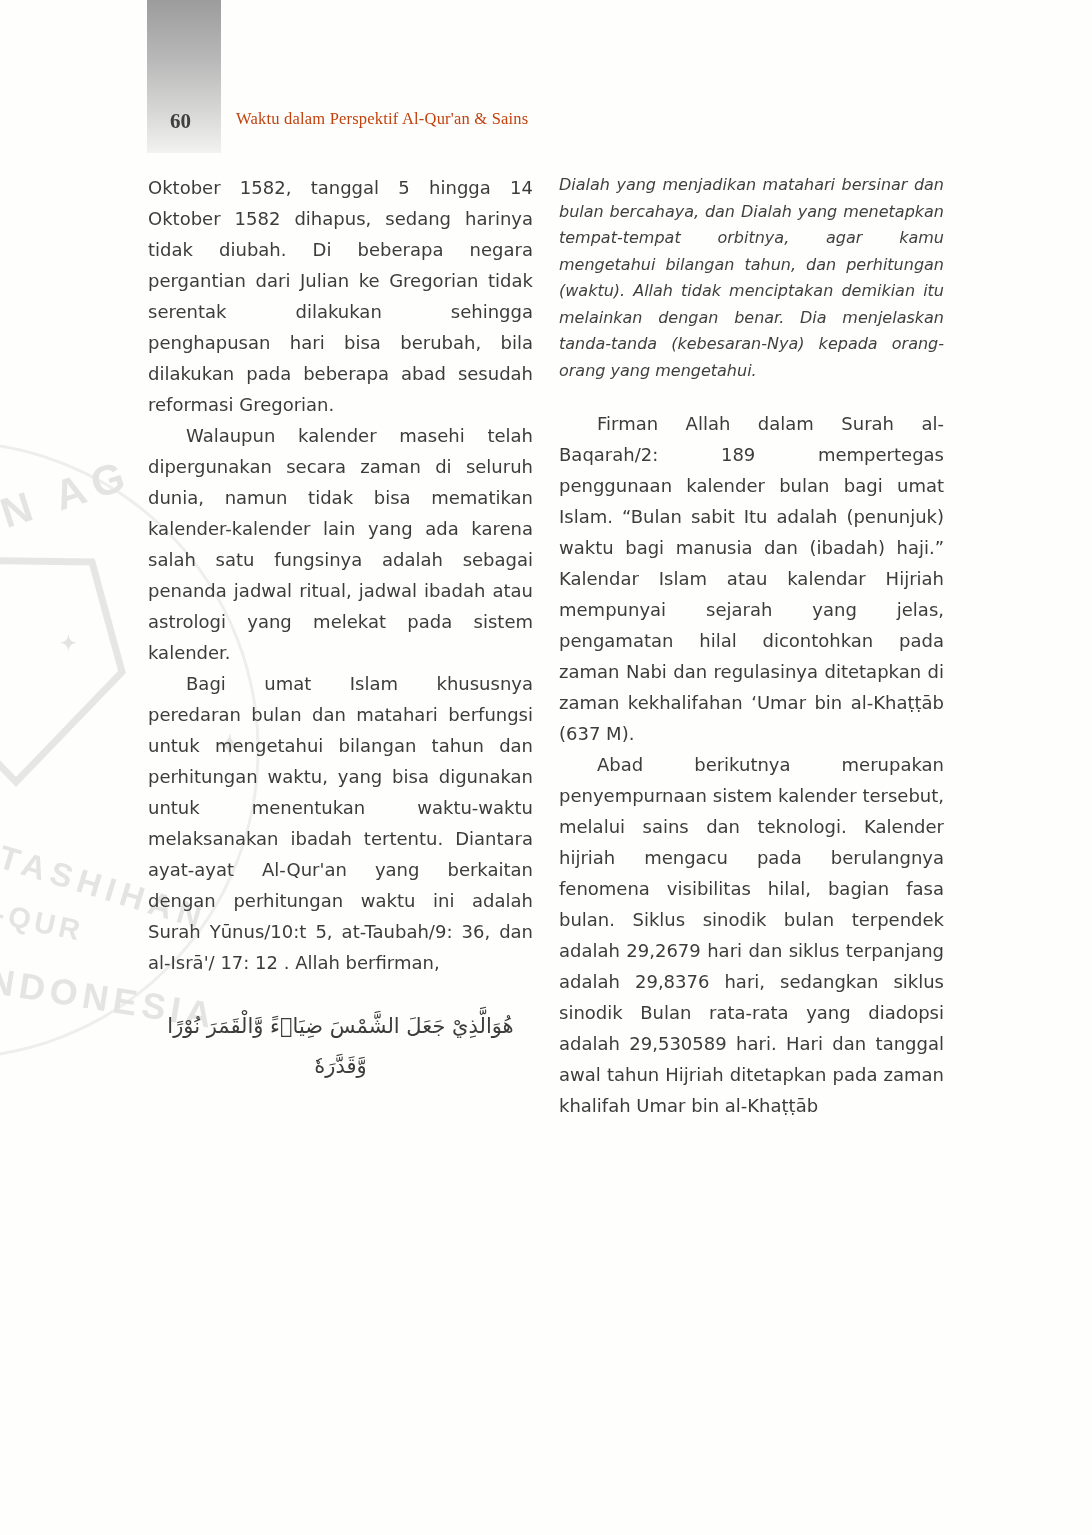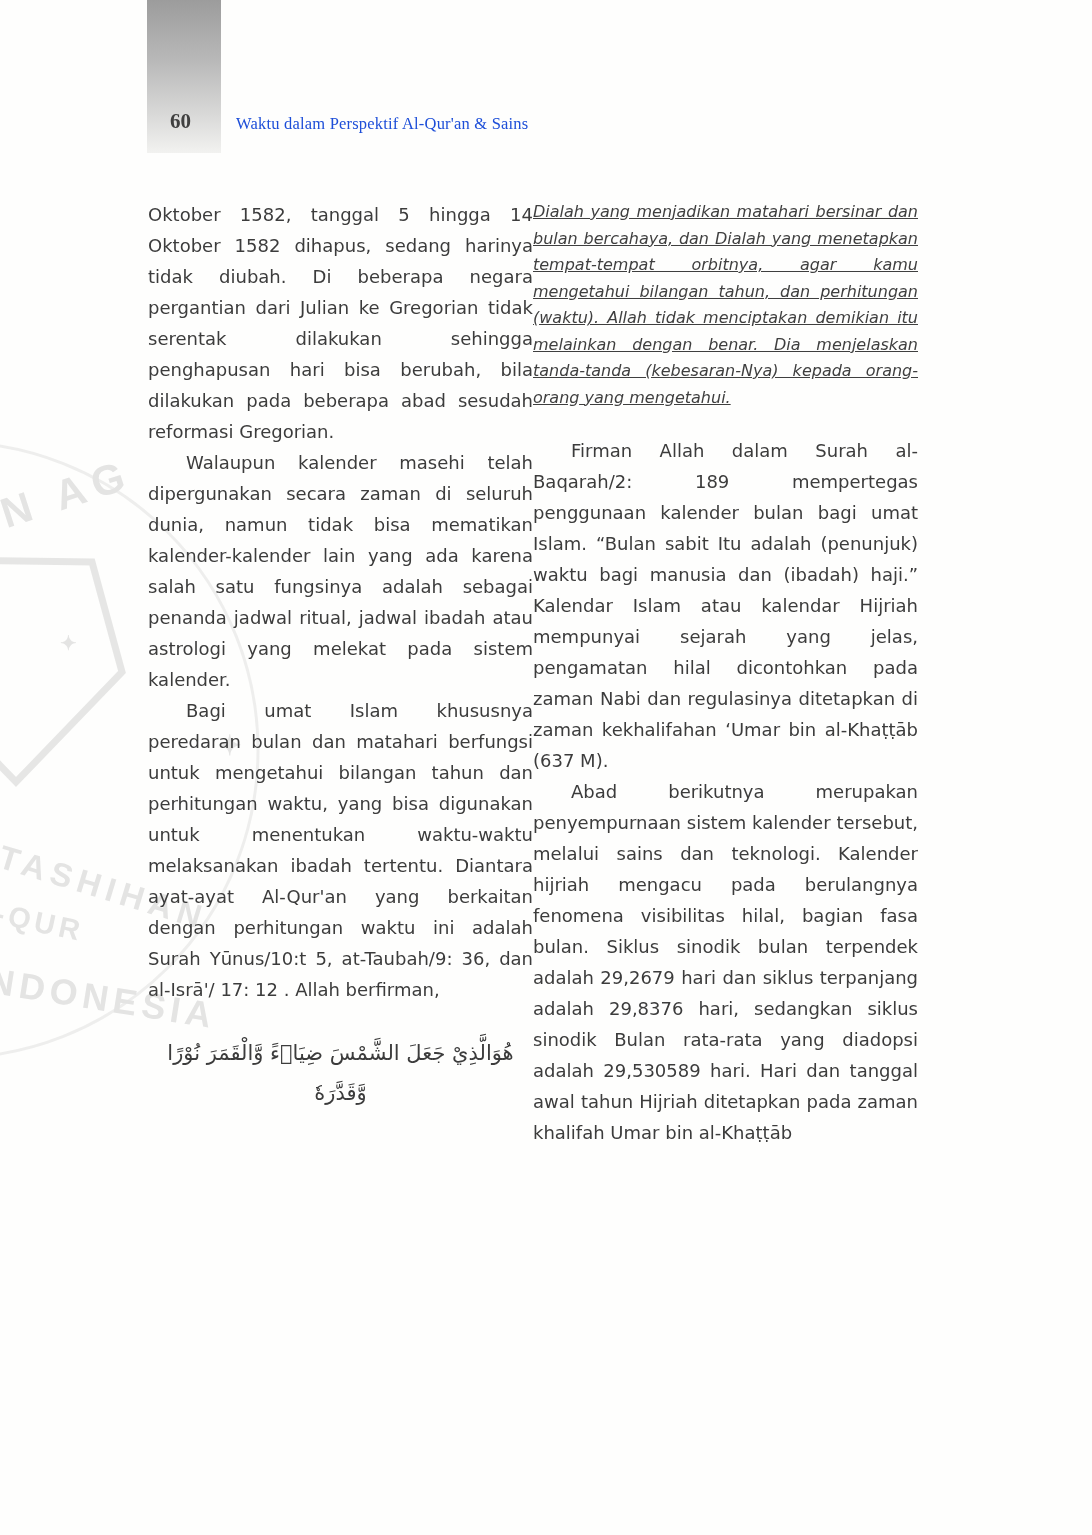--- a/index.html
+++ b/index.html
@@ -9,42 +9,42 @@
     position:relative; width:1092px; height:1535px;
     background:#fefefd; overflow:hidden;
   }
   
   .header-bar {
     position:absolute; left:147px; top:0; width:74px; height:153px;
     background:linear-gradient(180deg,#9c9c9c 0%, #b9b9b9 40%, #d9d9d8 75%, #f2f2f0 100%);
   }
   .running-head {
     position:absolute; left:148px; top:109px; width:800px;
-    display:flex; align-items:flex-end;
+    display:flex; align-items:flex-start;
   }
   .page-num {
     font-family:"Liberation Serif",serif; font-weight:bold;
     font-size:21px; color:#404040; margin-left:22px;
   }
   .head-title {
     font-family:"Liberation Serif",serif; font-size:16.5px;
-    color:#1d4ed8; margin-left:45px; letter-spacing:0.2px;
+    color:#c2410c; margin-left:45px; letter-spacing:0.2px;
   }
   
   .watermark {
     position:absolute; left:-180px; top:420px; width:620px; height:700px;
     opacity:0.55; pointer-events:none;
   }
   .watermark text {
     font-family:"Liberation Sans",sans-serif; font-weight:bold; fill:#cfcfcf;
   }
   
   .columns {
     position:absolute; left:148px; top:172px; width:796px;
-    display:flex; margin-top:27px;
+    display:flex; gap:26px;
   }
   .col { width:385px; }
   .col p {
     text-align:justify; font-size:18px; line-height:31px;
     color:#3c3c3c; margin:0;
   }
   .indent { text-indent:38px; }
   .arabic {
     direction:rtl; font-family:"DejaVu Sans",sans-serif; color:#1f1f1f;
   }
@@ -52,21 +52,20 @@
     font-size:23px; line-height:47px; text-align:right;
     white-space:pre-line; margin-bottom:16px; font-weight:bold;
   }
   .arabic-left {
     font-size:21px !important; line-height:40px !important;
     text-align:center !important; margin-top:28px !important; font-weight:normal;
   }
   .translation {
     font-style:italic; font-size:16px !important; line-height:26.5px !important;
     color:#3f3f3f !important;
-    text-decoration:underline;
   }
   .citation {
     font-size:16px !important; line-height:26.5px !important;
     text-align:left !important; color:#3f3f3f !important;
   }
   .after-citation { margin-top:24px !important; }
 </style>
 </head>
 <body>
 

